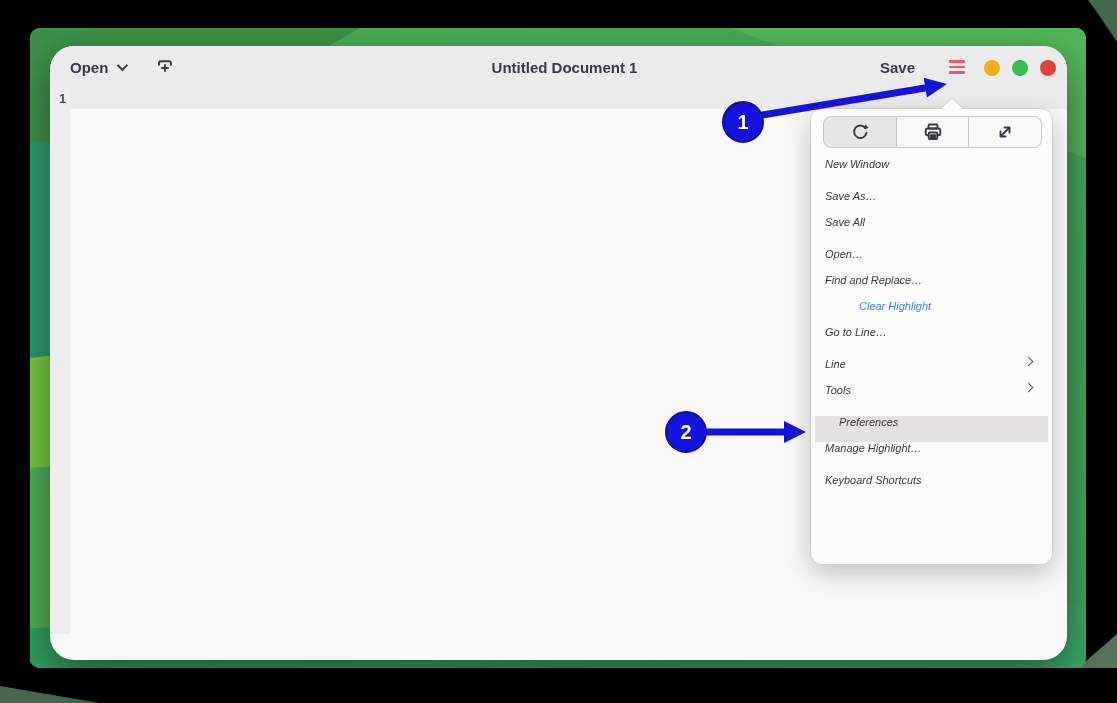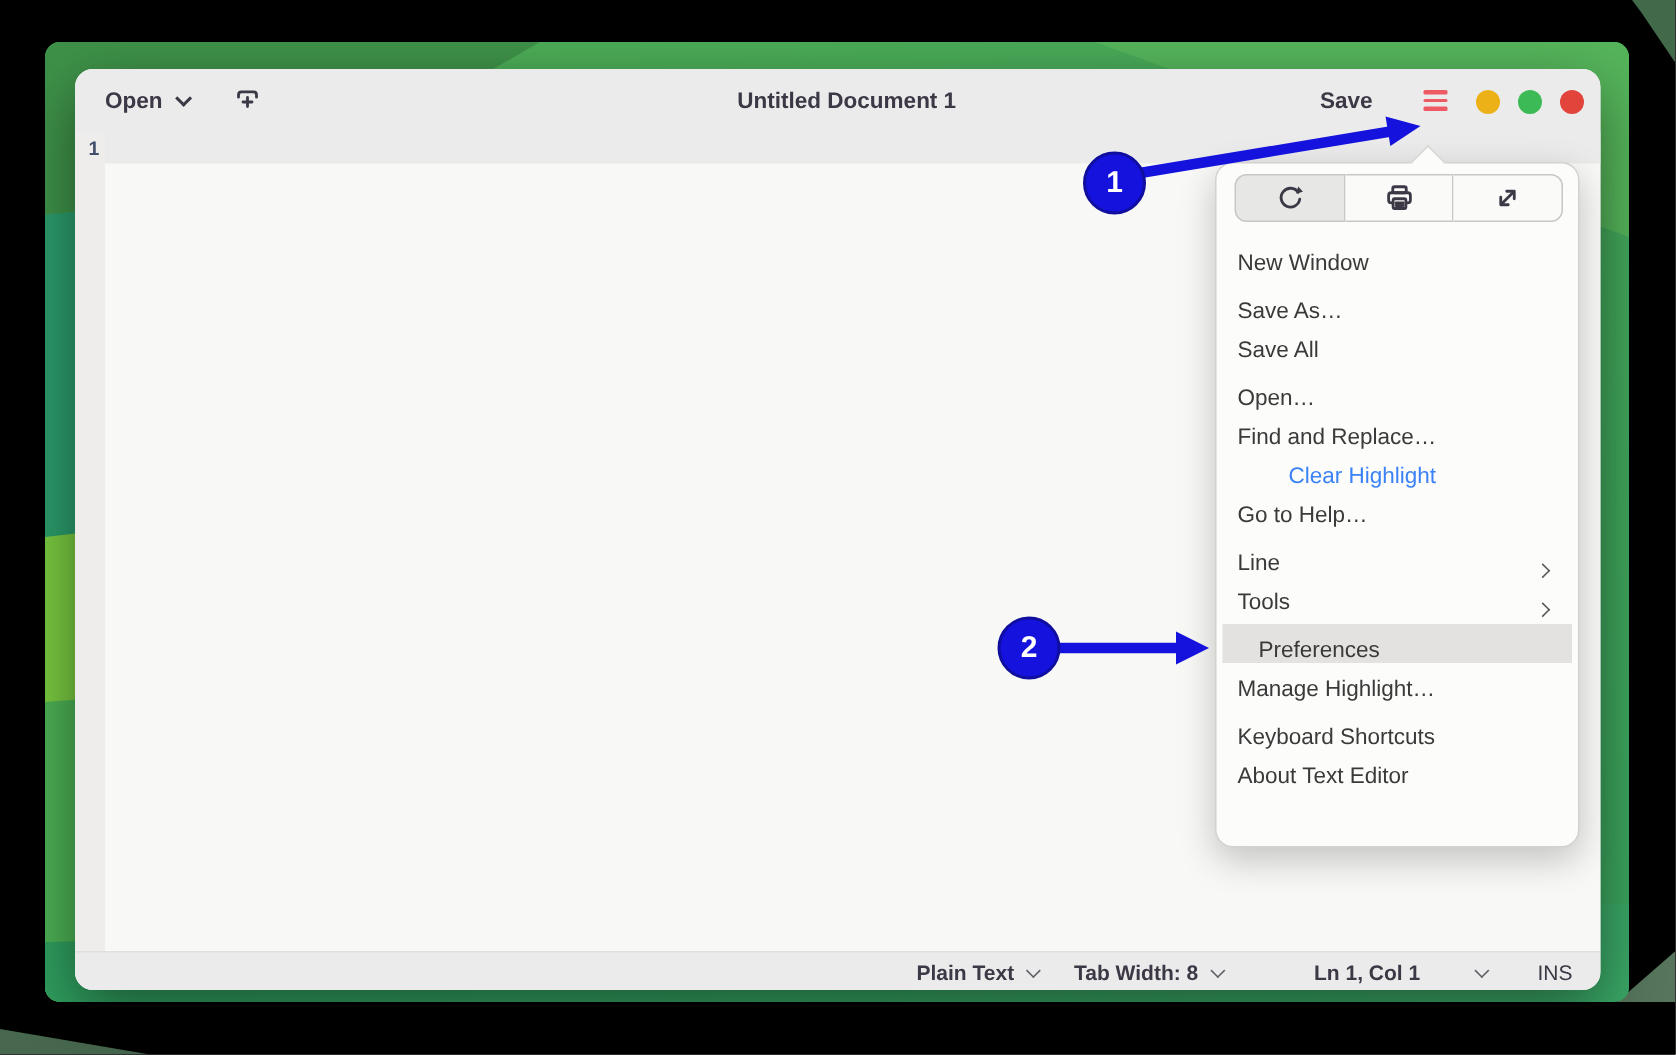--- a/index.html
+++ b/index.html
@@ -1,21 +1,21 @@
 <!DOCTYPE html>
 <html><head>
 <meta charset="utf-8">
 <style>
   html,body{margin:0;padding:0;background:#000;}
   *{box-sizing:border-box;font-family:"Liberation Sans","DejaVu Sans",sans-serif;}
   .canvas{position:relative;width:1117px;height:703px;background:#000;overflow:hidden;}
   .corner-svg{position:absolute;left:0;top:0;z-index:0;}
   .desktop{position:absolute;left:30px;top:28px;width:1056px;height:640px;border-radius:10px;overflow:hidden;z-index:1;}
   .desktop svg{display:block;}
-  .window{position:absolute;left:50px;top:46px;width:1017px;height:614px;border-radius:12px;overflow:hidden;background:#f8f8f7;box-shadow:0 14px 40px rgba(0,0,0,.45);z-index:2;}
+  .window{position:absolute;left:50px;top:46px;width:1017px;height:614px;border-radius:24px;overflow:hidden;background:#f8f8f7;box-shadow:0 14px 40px rgba(0,0,0,.45);z-index:2;}
   .headerbar{position:absolute;left:0;top:0;right:0;height:42px;background:#ebebeb;}
   .hb-text{font-weight:700;font-size:15px;color:#3d3846;}
   .open-btn{position:absolute;left:20px;top:0;height:42px;display:flex;align-items:center;gap:9px;cursor:default;}
   .chev-down{width:8px;height:8px;border-right:2px solid #3d3846;border-bottom:2px solid #3d3846;transform:rotate(45deg) translateY(-2px);}
   .newtab-btn{position:absolute;left:104px;top:11px;width:22px;height:20px;display:flex;align-items:center;justify-content:center;}
   .win-title{position:absolute;left:0;right:0;top:0;height:42px;display:flex;align-items:center;justify-content:center;pointer-events:none;padding-left:12px;}
   .save-btn{position:absolute;left:830px;top:0;height:42px;display:flex;align-items:center;}
   .menu-btn{position:absolute;left:894px;top:9px;width:26px;height:24px;display:flex;flex-direction:column;justify-content:center;gap:3px;align-items:center;}
   .menu-btn .bar{width:16px;height:2.4px;border-radius:1px;background:#ed5a63;}
   .wc{position:absolute;top:14px;width:16px;height:16px;border-radius:50%;}
@@ -30,21 +30,21 @@
   .sb-ins{font-weight:400;}
   .popover{position:absolute;left:810px;top:108px;width:243px;height:457px;background:#fcfcfb;border:1px solid #d4d2cf;border-radius:12px;box-shadow:0 8px 24px rgba(0,0,0,.22);z-index:4;}
   .pop-tail{position:absolute;left:133px;top:-9px;width:16px;height:16px;background:#fcfcfb;border-left:1px solid #d4d2cf;border-top:1px solid #d4d2cf;transform:rotate(45deg);}
   .toolrow{position:absolute;left:12px;top:7px;width:219px;height:32px;display:flex;}
   .toolbtn{flex:1;border:1px solid #c9c7c4;background:#fafaf9;display:flex;align-items:center;justify-content:center;}
   .toolbtn:first-child{border-radius:8px 0 0 8px;}
   .toolbtn:last-child{border-radius:0 8px 8px 0;}
   .toolbtn + .toolbtn{border-left:none;}
   .toolbtn.active{background:#e7e7e5;}
   .menu-items{position:absolute;left:0;top:49px;right:0;}
-  .mi{height:26px;display:flex;align-items:flex-end;padding:0 14px;font-size:15px;color:#3a3a3a;position:relative;}
+  .mi{height:26px;display:flex;align-items:flex-start;padding:0 14px;font-size:11px;color:#3a3a3a;position:relative;font-style:italic;}
   .mi .mi-label{flex:1;}
   .mi.disabled{color:#3b82f6;padding-left:48px;}
   .mi.highlight{background:#e3e2e0;margin:0 4px;padding:0 24px;}
   .msep{height:6px;}
   .chev-right{width:7px;height:7px;border-right:1.8px solid #555;border-bottom:1.8px solid #555;transform:rotate(-45deg);margin-right:6px;}
   .annot{position:absolute;z-index:6;width:42px;height:42px;border-radius:50%;background:#1512dd;border:2px solid #100e9e;color:#fff;display:flex;align-items:center;justify-content:center;font-size:20px;font-weight:700;}
   .annot.a1{left:722px;top:101px;}
   .annot.a2{left:665px;top:411px;}
   .arrow-svg{position:absolute;left:0;top:0;z-index:5;pointer-events:none;}
   .icon-stroke{stroke:#3d3846;fill:none;stroke-width:1.5;stroke-linecap:round;stroke-linejoin:round;}
@@ -110,39 +110,20 @@
       <div class="wc max" style="background-color: rgb(60, 186, 85);"></div>
       <div class="wc close" style="background-color: rgb(226, 68, 60);"></div>
     </div>
 
     <div class="editor">
       <div class="current-line"></div>
       <div class="gutter"></div>
       <span class="lineno">1</span>
     </div>
 
-    <div class="statusbar">
-      <div class="sb-item" style="left:561px;">
-        <span>Plain Text</span>
-        <span class="sb-chev"></span>
-      </div>
-      <div class="sb-item" style="left:666px;">
-        <span>Tab Width: 8</span>
-        <span class="sb-chev"></span>
-      </div>
-      <div class="sb-item" style="left:826px;">
-        <span>Ln 1, Col 1</span>
-      </div>
-      <div class="sb-item" style="left:933px;">
-        <span class="sb-chev"></span>
-      </div>
-      <div class="sb-item sb-ins" style="left:975px;">
-        <span>INS</span>
-      </div>
-    </div>
   </div>
 
   <div class="popover">
     <div class="pop-tail"></div>
 
     <div class="toolrow">
       <div class="toolbtn active">
         <svg width="20" height="20" viewBox="0 0 16 16">
           <path class="icon-stroke" d="M12.4 5 A5 5 0 1 0 13.2 8.6"></path>
           <polygon points="11.2,5.6 14.9,4.7 12.4,1.9" fill="#3d3846"></polygon>
@@ -180,44 +161,41 @@
       <div class="mi">
           <span class="mi-label">Open…</span>
         </div>
       <div class="mi">
           <span class="mi-label">Find and Replace…</span>
         </div>
       <div class="mi disabled">
           <span class="mi-label">Clear Highlight</span>
         </div>
       <div class="mi">
-          <span class="mi-label">Go to Help…</span>
+          <span class="mi-label">Go to Line…</span>
         </div>
       <div class="msep"></div>
       <div class="mi">
           <span class="mi-label">Line</span>
           <span class="chev-right"></span>
         </div>
       <div class="mi">
           <span class="mi-label">Tools</span>
           <span class="chev-right"></span>
         </div>
       <div class="msep"></div>
       <div class="mi highlight">
           <span class="mi-label">Preferences</span>
         </div>
       <div class="mi">
           <span class="mi-label">Manage Highlight…</span>
         </div>
       <div class="msep"></div>
       <div class="mi">
           <span class="mi-label">Keyboard Shortcuts</span>
-        </div>
-      <div class="mi">
-          <span class="mi-label">About Text Editor</span>
         </div>
     </div>
   </div>
 
   <svg class="arrow-svg" width="1117" height="703">
     <line x1="762" y1="115" x2="925" y2="88" stroke="#1512dd" stroke-width="7" stroke-linecap="round"></line>
     <polygon points="947,84 926.9,97.4 923.7,77.7" fill="#1512dd"></polygon>
     <line x1="707" y1="432" x2="786" y2="432" stroke="#1512dd" stroke-width="7" stroke-linecap="round"></line>
     <polygon points="806,432 784,443 784,421" fill="#1512dd"></polygon>
   </svg>

